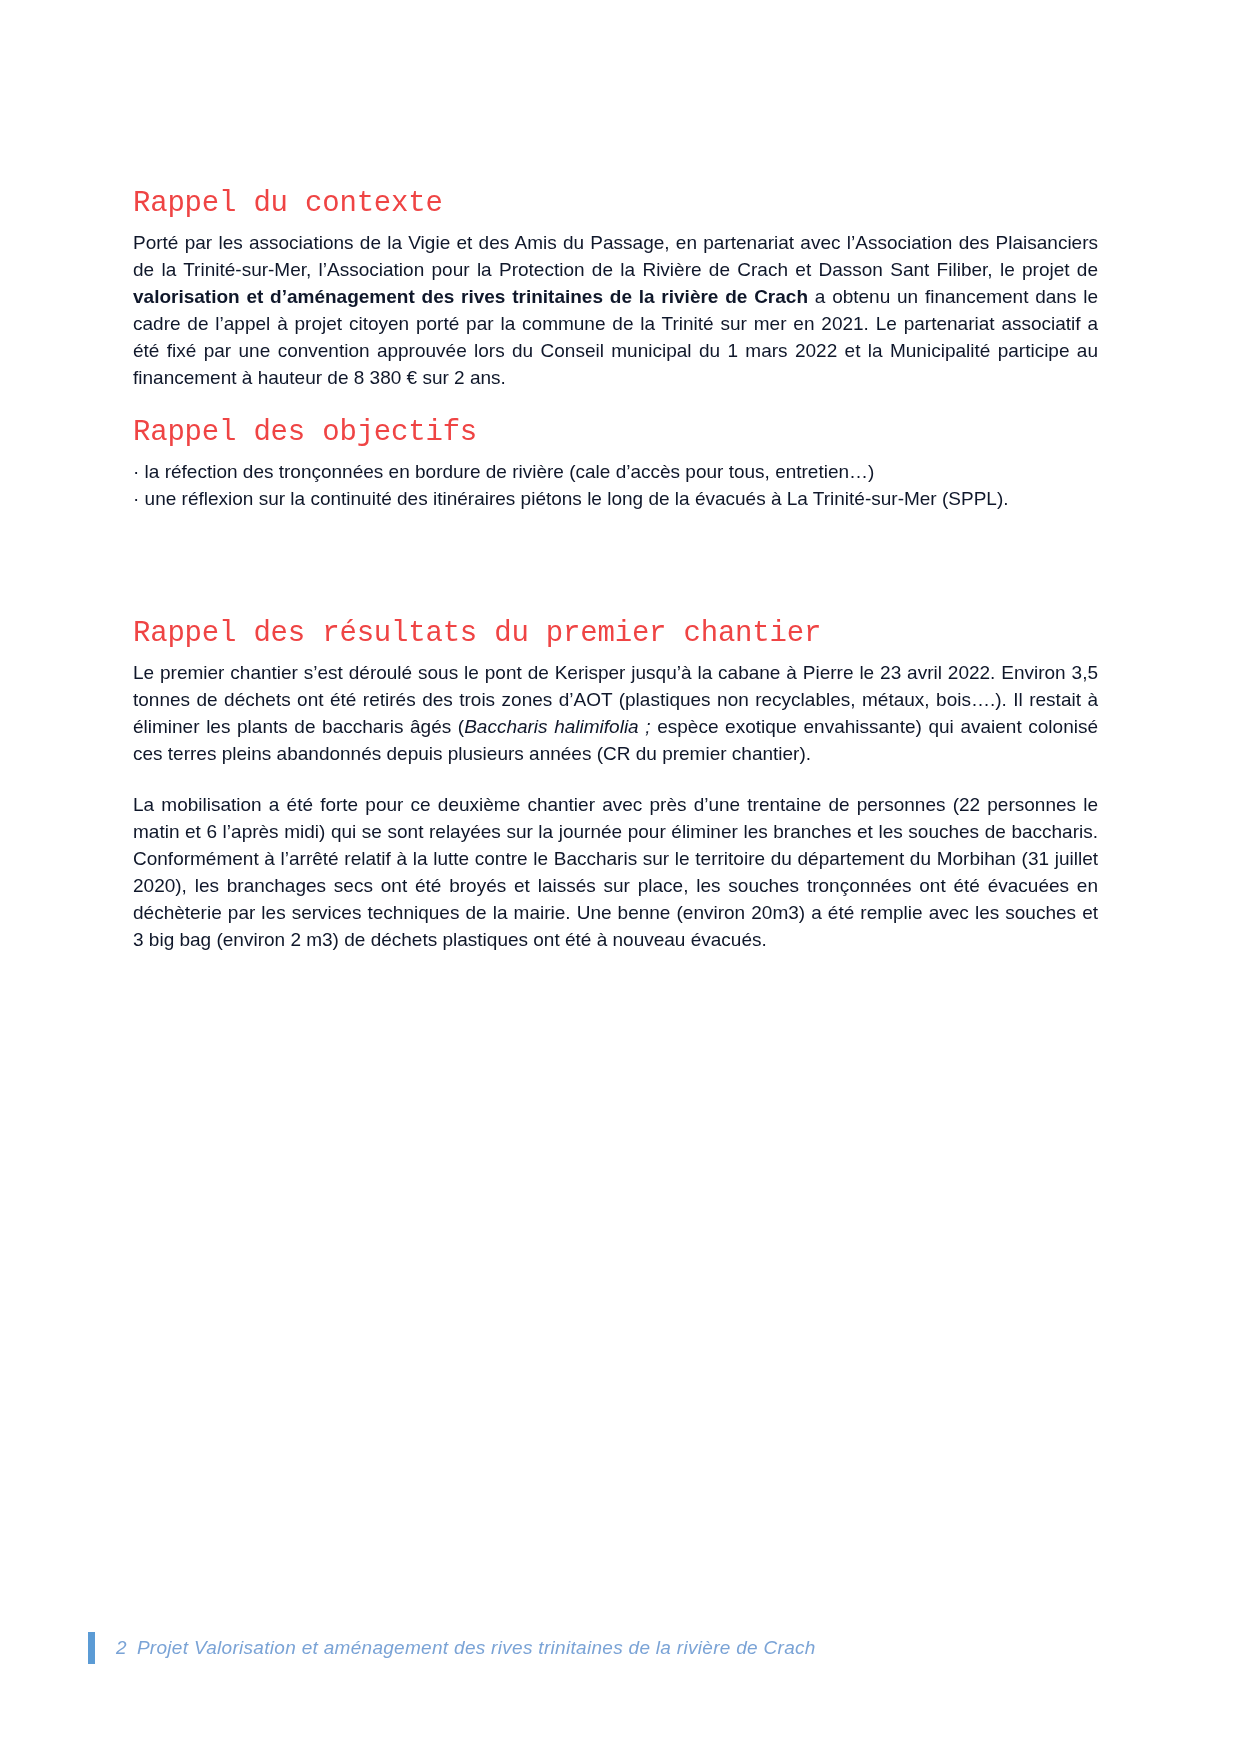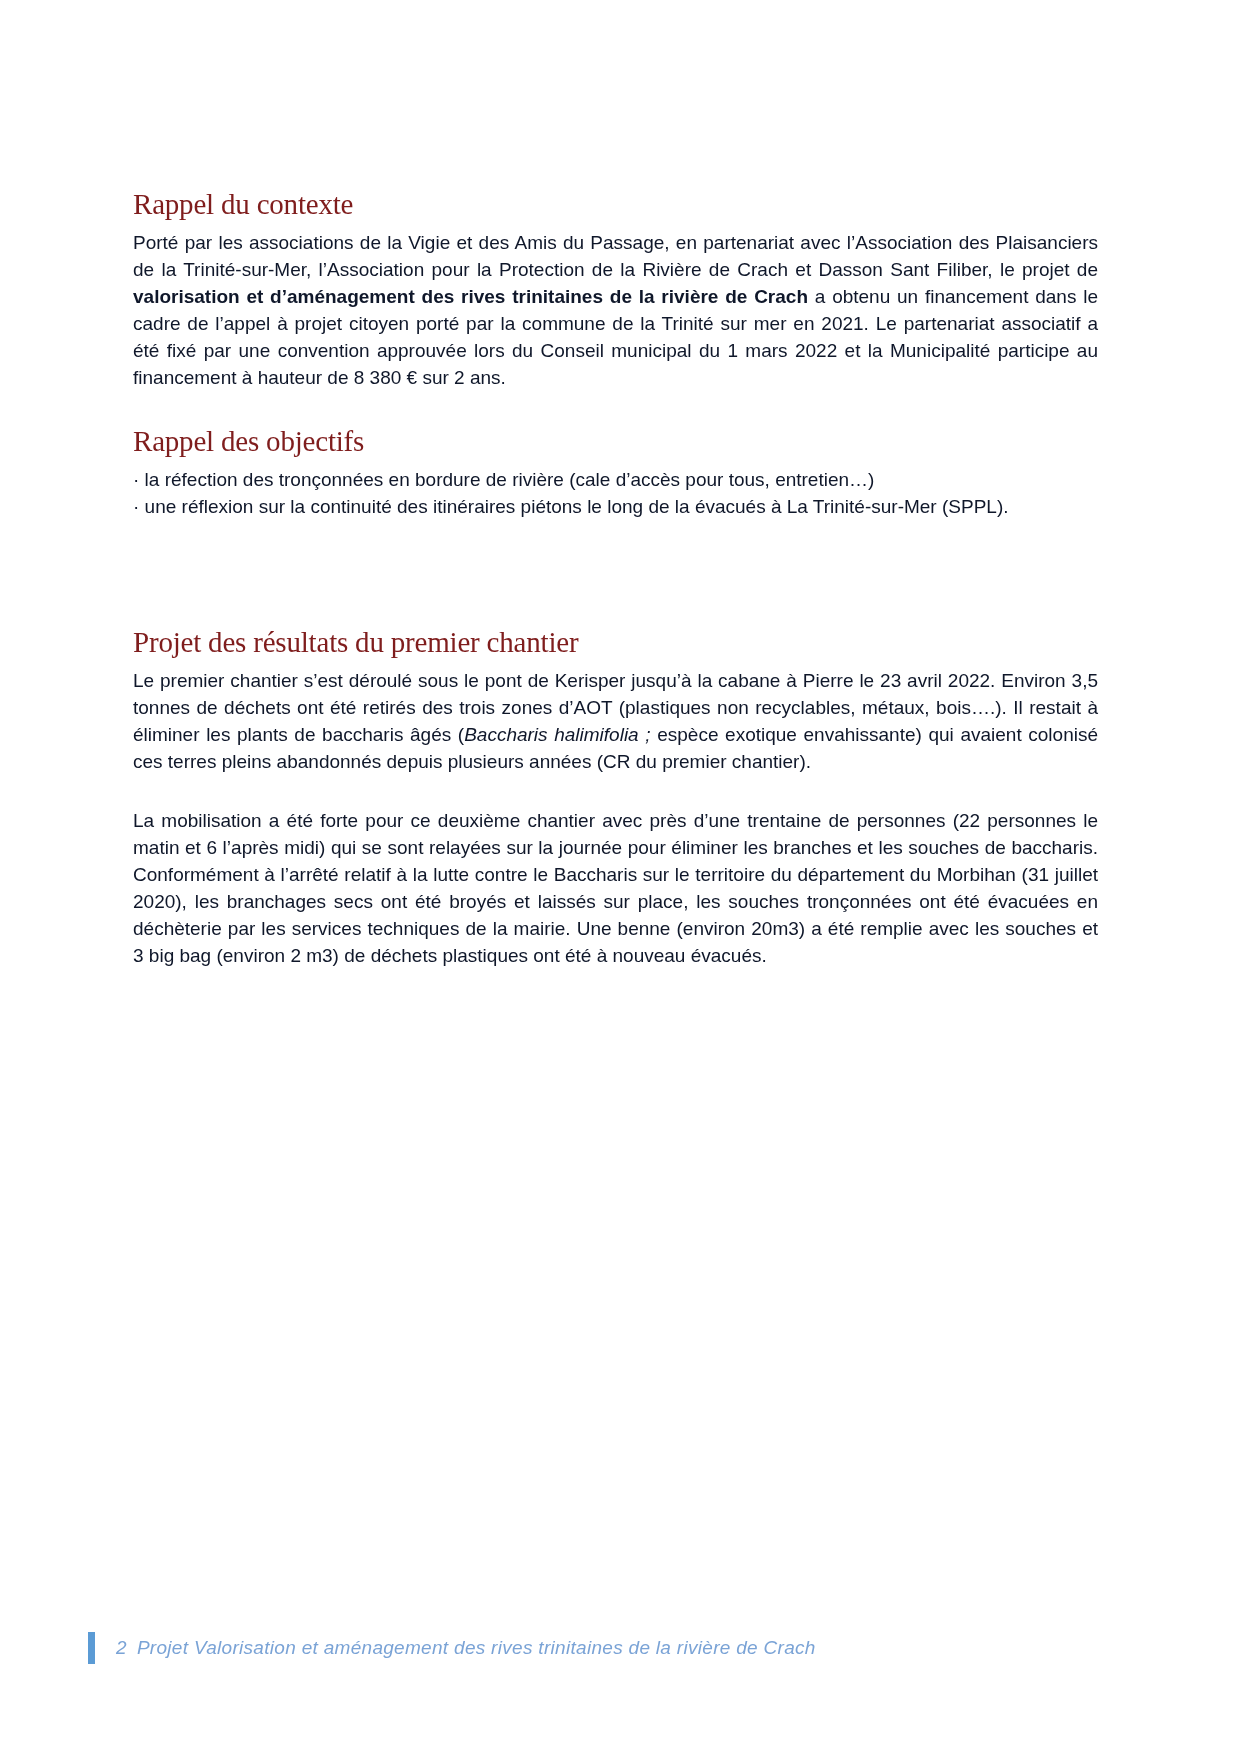--- a/index.html
+++ b/index.html
@@ -15,30 +15,30 @@
     overflow: hidden;
     font-family: "Liberation Sans", sans-serif;
   }
   .content {
     position: absolute;
     top: 186px;
     left: 133px;
     width: 965px;
   }
   .doc-heading {
-    font-family: Liberation Serif, serif;
+    font-family: Liberation Mono, monospace;
     font-weight: 400;
     font-size: 29px;
     line-height: 36px;
-    color: #7f1d1d;
+    color: #ef4444;
     margin: 0 0 7px 0;
     letter-spacing: -0.2px;
   }
   .section { margin: 0; }
-  .section + .section { margin-top: 32px; }
+  .section + .section { margin-top: 24px; }
   .section.extra-gap { margin-top: 104px; }
   .doc-paragraph {
     font-size: 19px;
     line-height: 27px;
     color: #0f172a;
     text-align: justify;
     margin: 0;
   }
   .footer {
     position: absolute;
@@ -72,21 +72,21 @@
       <p class="doc-paragraph"><span>Porté par les associations de la Vigie et des Amis du Passage, en partenariat avec l’Association des Plaisanciers de la Trinité-sur-Mer, l’Association pour la Protection de la Rivière de Crach et Dasson Sant Filiber, le projet de </span><span style="font-weight: 700;">valorisation et d’aménagement des rives trinitaines de la rivière de Crach</span><span> a obtenu un financement dans le cadre de l’appel à projet citoyen porté par la commune de la Trinité sur mer en 2021. Le partenariat associatif a été fixé par une convention approuvée lors du Conseil municipal du 1 mars 2022 et la Municipalité participe au financement à hauteur de 8 380 € sur 2 ans.</span></p>
     </div>
 
     <div class="section">
       <h2 class="doc-heading">Rappel des objectifs</h2>
       <p class="doc-paragraph"><span>· la réfection des tronçonnées en bordure de rivière (cale d’accès pour tous, entretien…)</span></p>
       <p class="doc-paragraph"><span>· une réflexion sur la continuité des itinéraires piétons le long de la évacués à La Trinité-sur-Mer (SPPL).</span></p>
     </div>
 
     <div class="section extra-gap">
-      <h2 class="doc-heading">Projet des résultats du premier chantier</h2>
+      <h2 class="doc-heading">Rappel des résultats du premier chantier</h2>
       <p class="doc-paragraph"><span>Le premier chantier s’est déroulé sous le pont de Kerisper jusqu’à la cabane à Pierre le 23 avril 2022. Environ 3,5 tonnes de déchets ont été retirés des trois zones d’AOT (plastiques non recyclables, métaux, bois….). Il restait à éliminer les plants de baccharis âgés (</span><span style="font-style: italic;">Baccharis halimifolia ;</span><span> espèce exotique envahissante) qui avaient colonisé ces terres pleins abandonnés depuis plusieurs années (CR du premier chantier).</span></p>
     </div>
 
     <div class="section">
       <p class="doc-paragraph"><span>La mobilisation a été forte pour ce deuxième chantier avec près d’une trentaine de personnes (22 personnes le matin et 6 l’après midi) qui se sont relayées sur la journée pour éliminer les branches et les souches de baccharis. Conformément à l’arrêté relatif à la lutte contre le Baccharis sur le territoire du département du Morbihan (31 juillet 2020), les branchages secs ont été broyés et laissés sur place, les souches tronçonnées ont été évacuées en déchèterie par les services techniques de la mairie. Une benne (environ 20m3) a été remplie avec les souches et 3 big bag (environ 2 m3) de déchets plastiques ont été à nouveau évacués.</span></p>
     </div>
 
   </div>
 
   <div class="footer">

